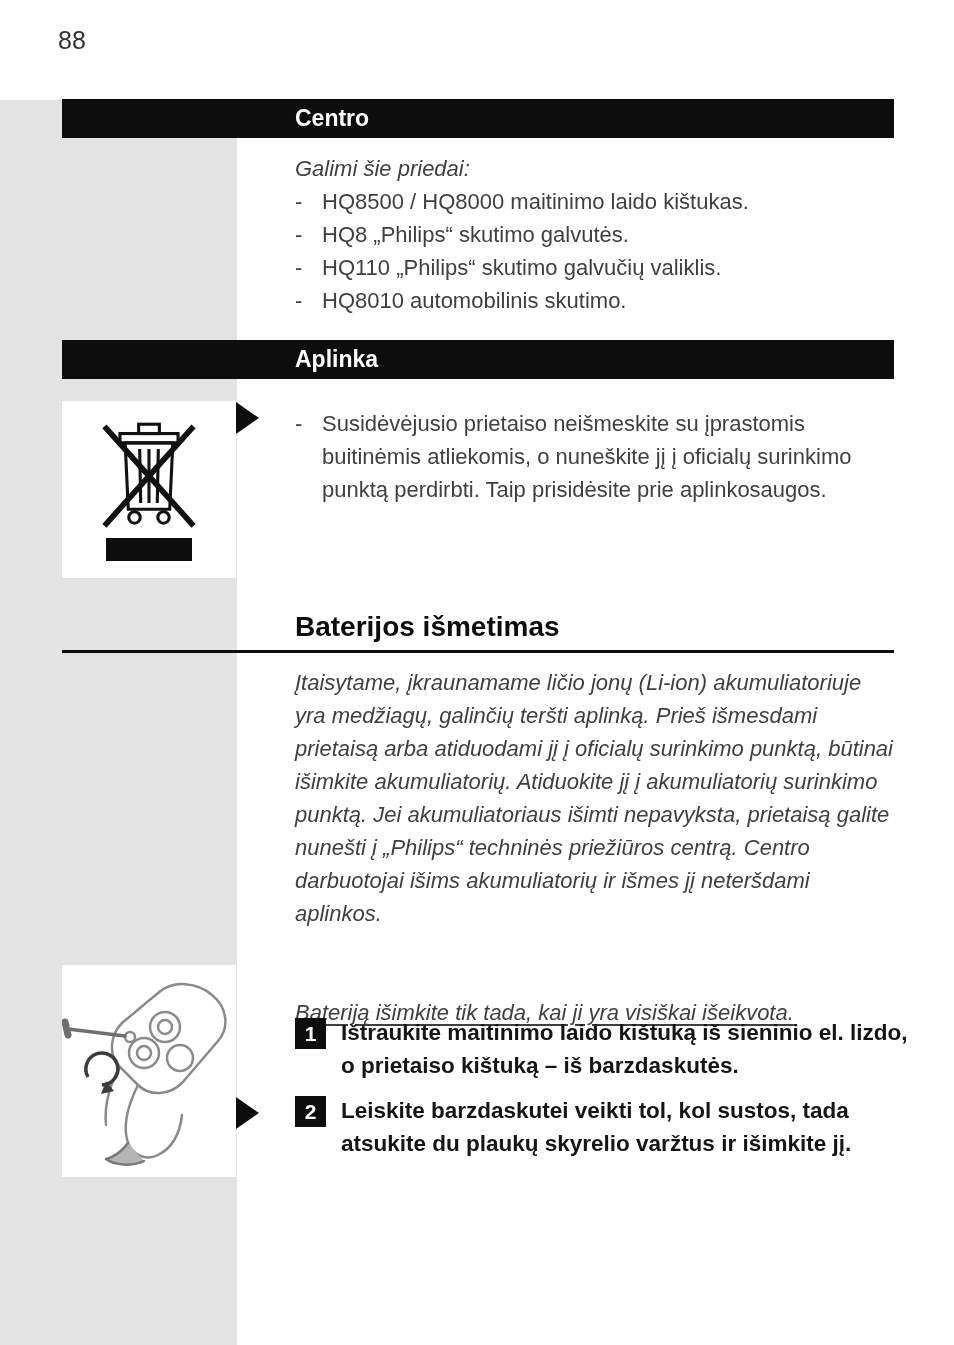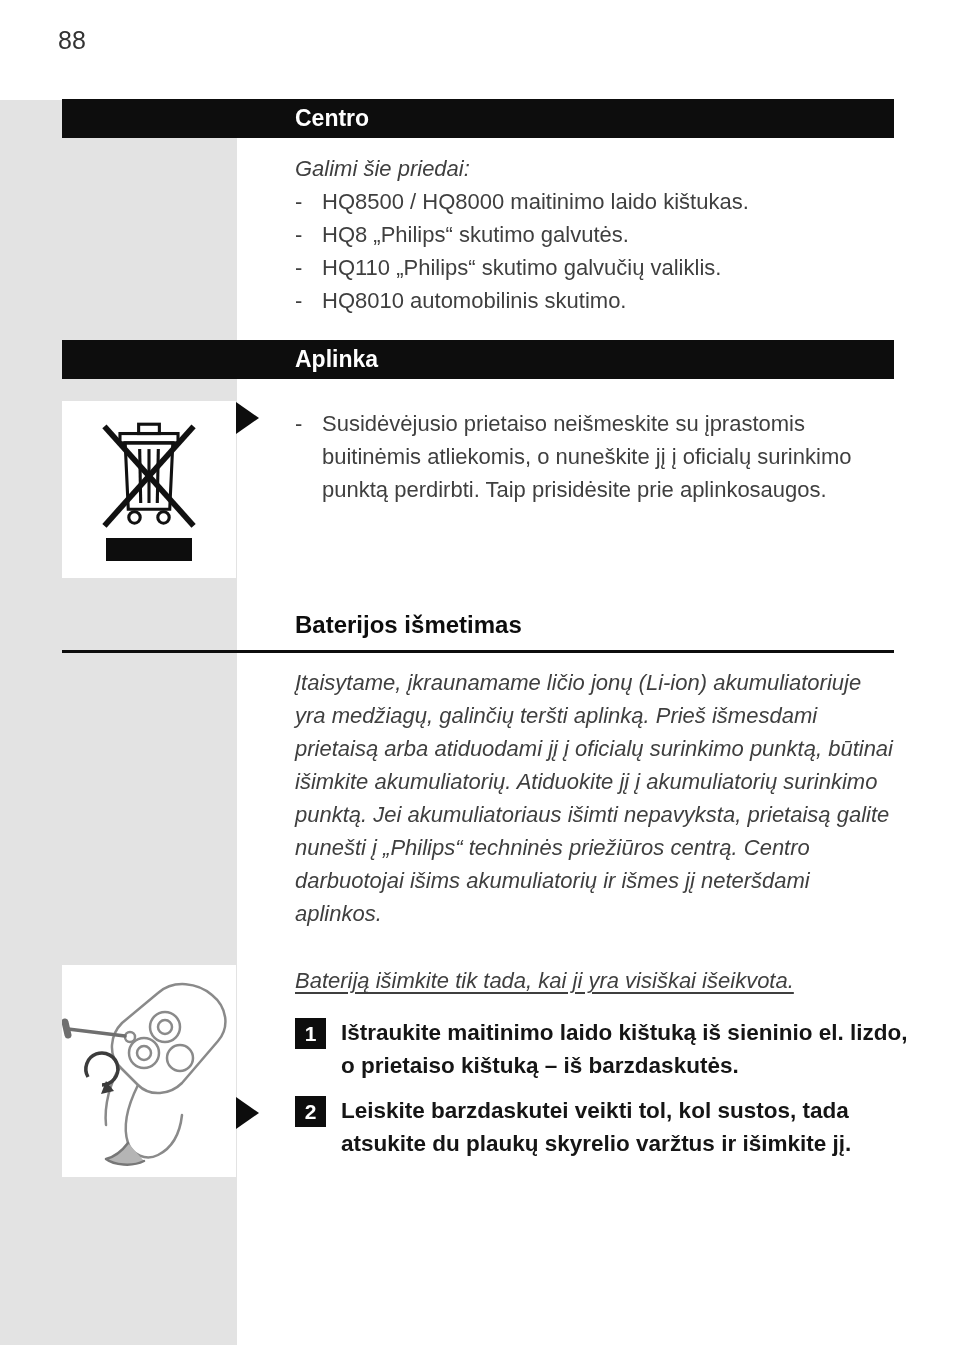--- a/index.html
+++ b/index.html
@@ -50,32 +50,33 @@
     left: 295px; width: 604px;
     font-size: 22px; line-height: 33px;
   }
   .dash-item { display: flex; }
   .dash { width: 27px; flex: none; }
   .dash-text { flex: 1; }
 
   .sub-heading {
     position: absolute;
     left: 295px; margin: 0;
-    font-size: 24px; font-weight: bold; color: #0d0d0d;
+    font-size: 28px; font-weight: bold; color: #0d0d0d;
   }
   .rule {
     position: absolute;
     left: 62px; width: 832px; height: 3px;
     background: #0d0d0d;
   }
 
   .note {
     width: 640px;
     text-decoration: underline;
     text-underline-offset: 4px;
+    margin-top: 32px;
   }
 
   .step {
     position: absolute;
     left: 295px; width: 614px;
     display: flex; gap: 15px;
     font-size: 22.5px; line-height: 33px;
     font-weight: bold; color: #151515;
   }
   .step-num {

